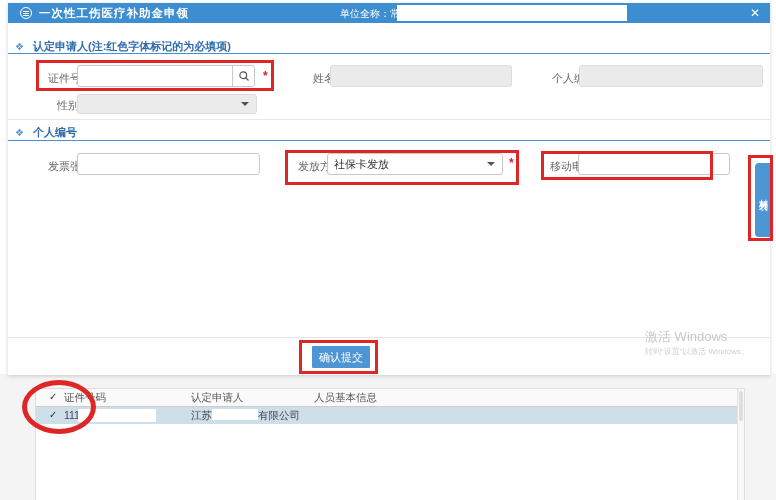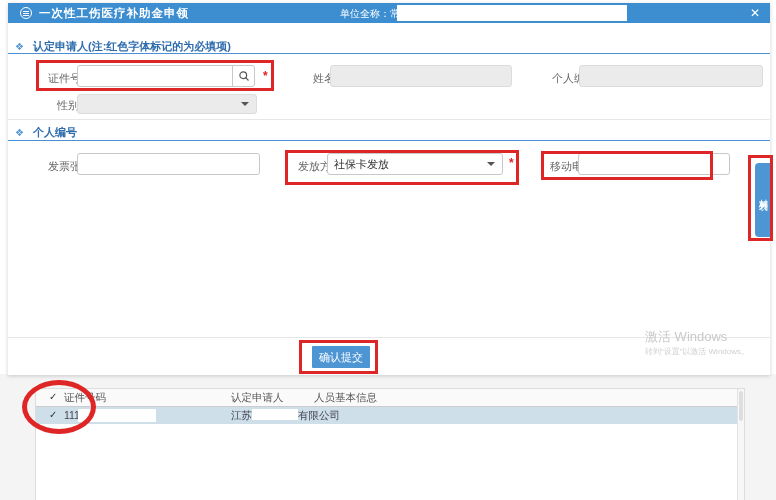--- a/index.html
+++ b/index.html
@@ -72,21 +72,21 @@
   .mt-label { writing-mode:vertical-rl; text-orientation:upright; font-size:9px; letter-spacing:1px; }
   .mt-arrow { font-size:9px; margin-top:2px; }
 
   
   .table-panel { position:absolute; left:35px; top:388px; width:710px; height:112px; background:#fff;
                  border:1px solid #ddd; border-bottom:none; }
   .t-head { position:relative; height:18px; background:#fafafa; border-bottom:1px solid #ccc;
             font-size:10.5px; color:#555; }
   .t-row { position:relative; height:17px; background:#cfdfea; font-size:10.5px; color:#445; cursor:pointer; }
   .cell { position:absolute; top:2px; white-space:nowrap; }
-  .c-check { left:13px; } .c1 { left:28px; } .c2 { left:155px;margin-left:40px; } .c3 { left:278px; }
+  .c-check { left:13px; } .c1 { left:28px; } .c2 { left:155px; } .c3 { left:278px; }
   .check { font-size:10px; color:#333; }
   .redact-cert { position:absolute; left:42px; top:2px; width:78px; height:13px; background:#fff; }
   .redact-inline { display:inline-block; width:46px; height:11px; background:#fff; vertical-align:-1px; }
   .t-scroll { position:absolute; right:0; top:0; width:7px; height:111px; background:#f7f7f7;
               border-left:1px solid #e3e3e3; }
   .t-thumb { position:absolute; left:1px; top:2px; width:4px; height:30px; background:#dedede; border-radius:2px; }
 
   
   .ann { position:absolute; border:3px solid #df2626; z-index:50; pointer-events:none; }
   .ann-id { left:36px; top:60px; width:238px; height:31px; }

